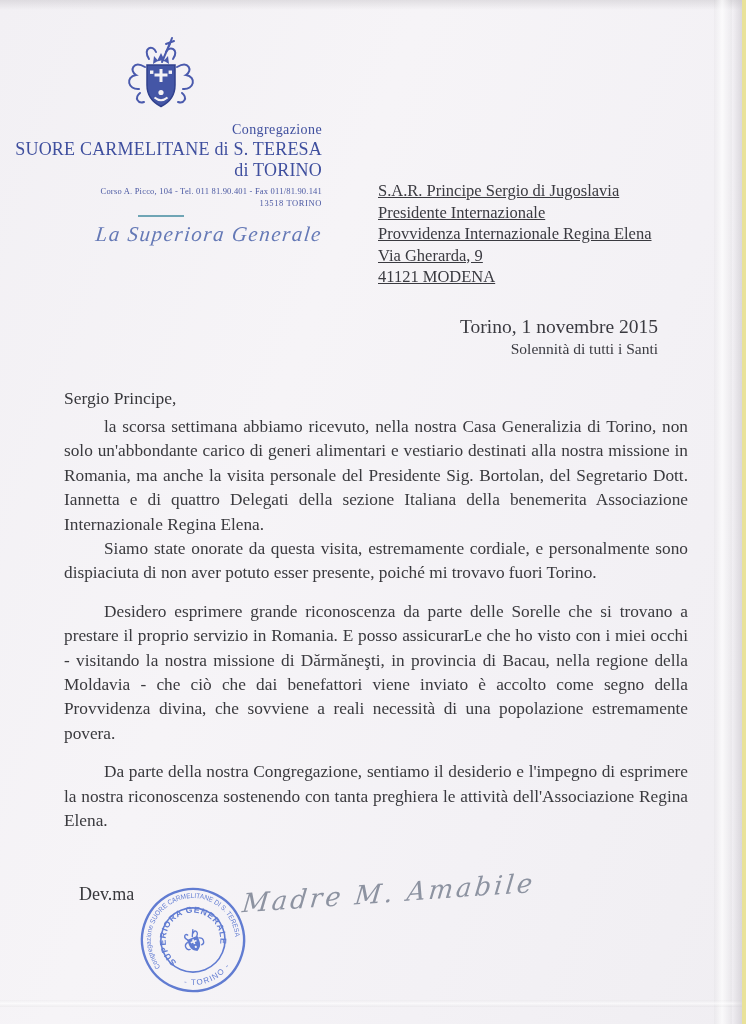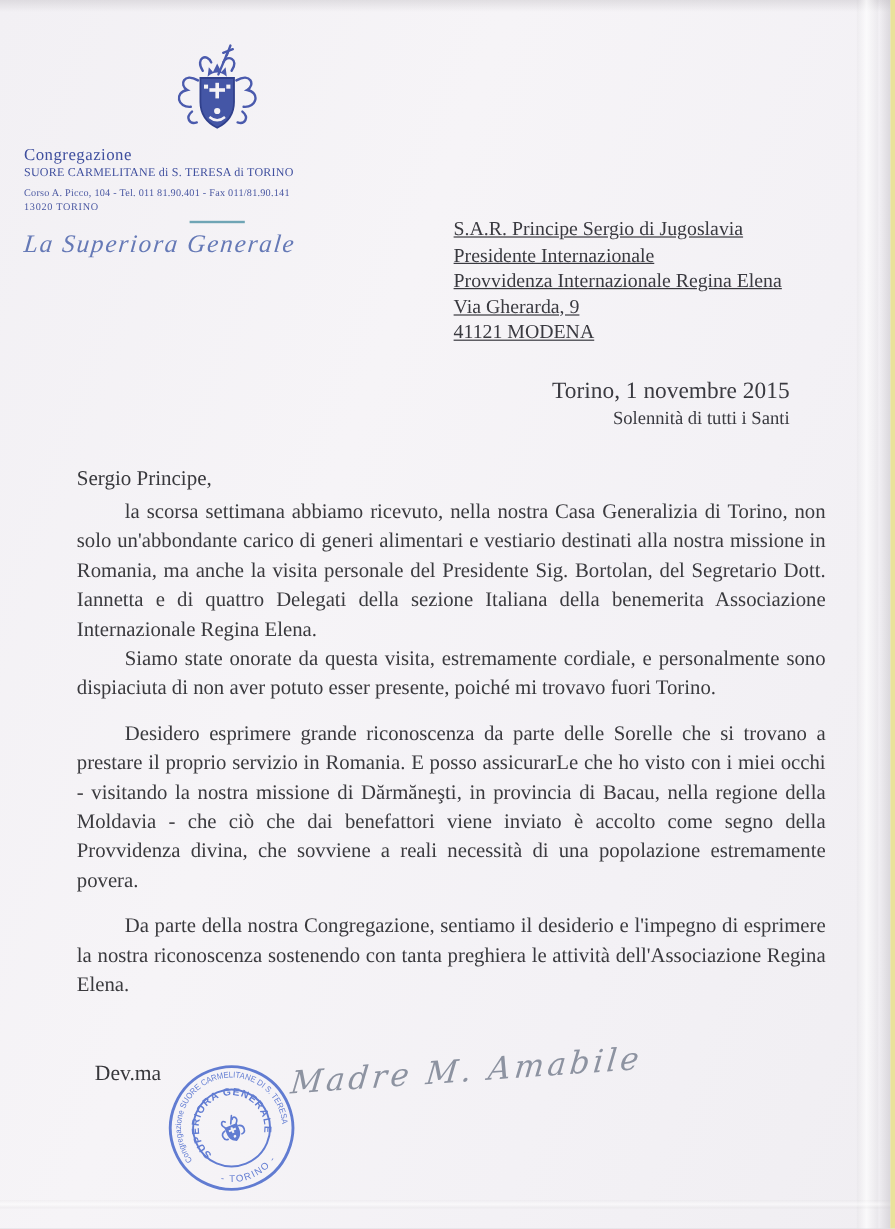--- a/index.html
+++ b/index.html
@@ -13,24 +13,24 @@
   .edge-fade{position:absolute;right:4px;top:0;width:10px;height:1024px;
     background:linear-gradient(to right, rgba(190,186,192,0) , rgba(190,186,192,.45));}
   .crease-v{position:absolute;left:714px;top:0;width:18px;height:1024px;
     background:linear-gradient(to right, rgba(0,0,0,.025), rgba(255,255,255,.65) 45%, rgba(0,0,0,.03));}
   .crease-h{position:absolute;left:0;top:1000px;width:746px;height:7px;
     background:linear-gradient(to bottom, rgba(0,0,0,.02), rgba(255,255,255,.5), rgba(0,0,0,.03));}
   .top-shade{position:absolute;left:0;top:0;width:746px;height:10px;
     background:linear-gradient(to bottom, rgba(160,156,162,.25), rgba(160,156,162,0));}
 
   
-  .letterhead{position:absolute;left:20px;top:36px;width:322px;text-align:left;font-family:Liberation Serif, serif;}
+  .letterhead{position:absolute;left:0;top:36px;width:322px;text-align:right;font-family:Liberation Serif, serif;}
   .crest{display:block;margin:0 auto 2px auto;}
   .lh-congregazione{font-size:14px;color:#3f4f9e;letter-spacing:.4px;}
-  .lh-name{font-size:10px;color:#3f4f9e;letter-spacing:.2px;margin-top:1px;}
+  .lh-name{font-size:18px;color:#3f4f9e;letter-spacing:.2px;margin-top:1px;}
   .lh-address{font-size:8.5px;color:#4a58a2;margin-top:5px;letter-spacing:.2px;}
   .lh-postal{font-size:8.5px;color:#4a58a2;margin-top:2px;letter-spacing:.6px;}
   .lh-divider{width:46px;height:2px;background:#6fa5b5;margin:7px auto 5px auto;}
   .lh-script{font-size:21px;color:#6579b6;font-style:italic;letter-spacing:1.5px;
     transform:skewX(-6deg);}
 
   
   .recipient{position:absolute;left:378px;top:180px;font-size:16.5px;line-height:21.5px;color:#3a3a40;text-decoration:underline;}
 
   
@@ -84,21 +84,21 @@
         <rect x="38.5" y="37.5" width="13" height="3"></rect>
         <rect x="34" y="34.5" width="3.4" height="3.4"></rect>
         <rect x="52.6" y="34.5" width="3.4" height="3.4"></rect>
         <circle cx="45" cy="56.5" r="2.6"></circle>
       </g>
       <path d="M38.5 61.5 q6.5 5.5 13 0" stroke="#f4f2f5" stroke-width="2" fill="none"></path>
     </svg>
     <div class="lh-congregazione">Congregazione</div>
     <div class="lh-name">SUORE CARMELITANE di S. TERESA di TORINO</div>
     <div class="lh-address">Corso A. Picco, 104 - Tel. 011 81.90.401 - Fax 011/81.90.141</div>
-    <div class="lh-postal">13020 TORINO</div>
+    <div class="lh-postal">13518 TORINO</div>
     <div class="lh-divider"></div>
     <div class="lh-script">La Superiora Generale</div>
   </div>
 
   <div class="recipient">
     <div>S.A.R. Principe Sergio di Jugoslavia</div>
     <div>Presidente Internazionale</div>
     <div>Provvidenza Internazionale Regina Elena</div>
     <div>Via Gherarda, 9</div>
     <div>41121 MODENA</div>

